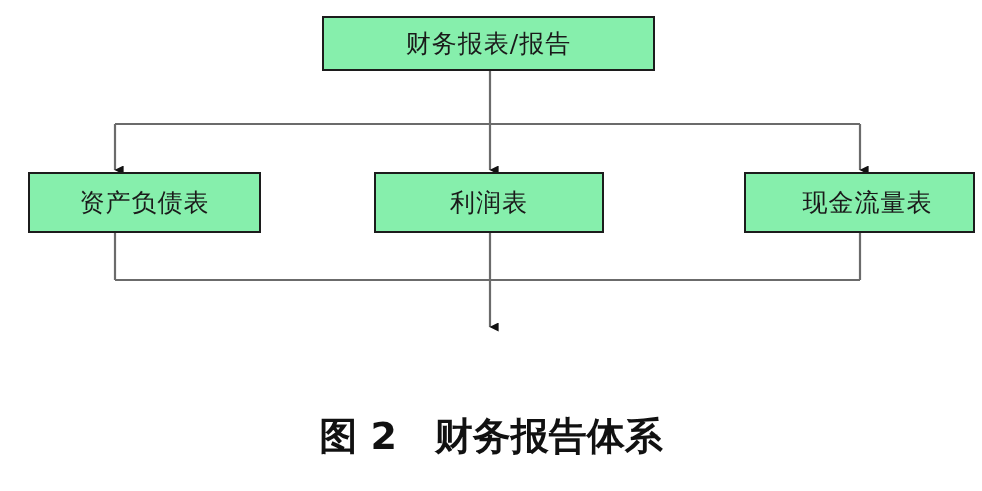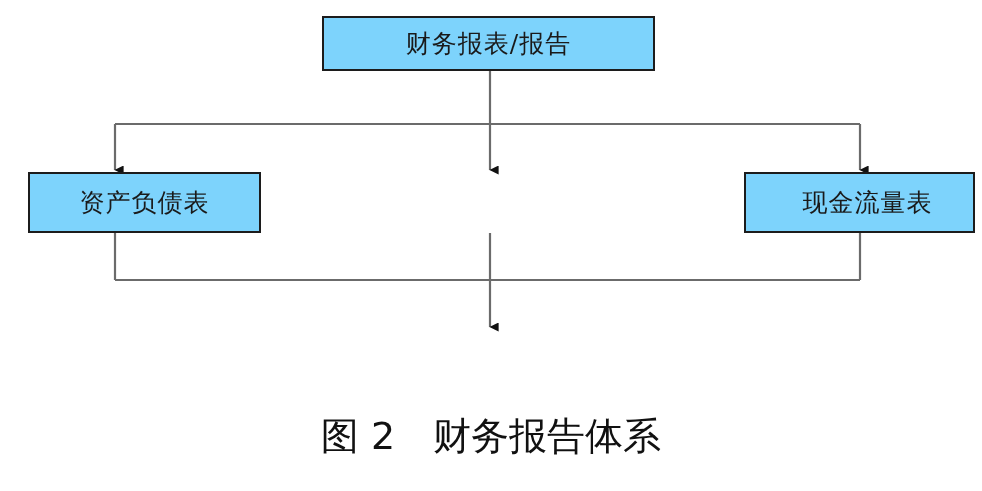--- a/index.html
+++ b/index.html
@@ -18,21 +18,21 @@
     position: absolute;
     left: 0;
     top: 0;
     width: 982px;
     height: 491px;
   }
   .node-box {
     position: absolute;
     box-sizing: border-box;
     border: 2px solid #1c1c1c;
-    background: #7dd3fc;
+    background: #86efac;
     display: flex;
     align-items: center;
     justify-content: center;
   }
   .node-label {
     font-family: "DejaVu Serif", "Liberation Serif", serif;
     font-size: 25px;
     line-height: 1;
     color: #1a1a1a;
     letter-spacing: 1px;
@@ -63,21 +63,21 @@
     height: 491px;
     pointer-events: none;
   }
   #figure-caption {
     position: absolute;
     left: 0;
     top: 414px;
     width: 982px;
     text-align: center;
     font-family: "DejaVu Sans", "Liberation Sans", sans-serif;
-    font-weight: normal;
+    font-weight: bold;
     font-size: 38px;
     line-height: 1.2;
     color: #111111;
     white-space: pre;
   }
 </style>
 </head>
 <body>
 
 <div id="diagram-root">
@@ -109,20 +109,23 @@
   </svg>
 
   <div class="node-box" id="box-financial-statements-report">
     <span class="node-label">财务报表/报告</span>
   </div>
 
   <div class="node-box" id="box-balance-sheet">
     <span class="node-label">资产负债表</span>
   </div>
 
+  <div class="node-box" id="box-income-statement">
+    <span class="node-label">利润表</span>
+  </div>
 
   <div class="node-box" id="box-cash-flow-statement">
     <span class="node-label">现金流量表</span>
   </div>
 
 
   <div id="figure-caption">图 2　财务报告体系</div>
 
 </div>
 

